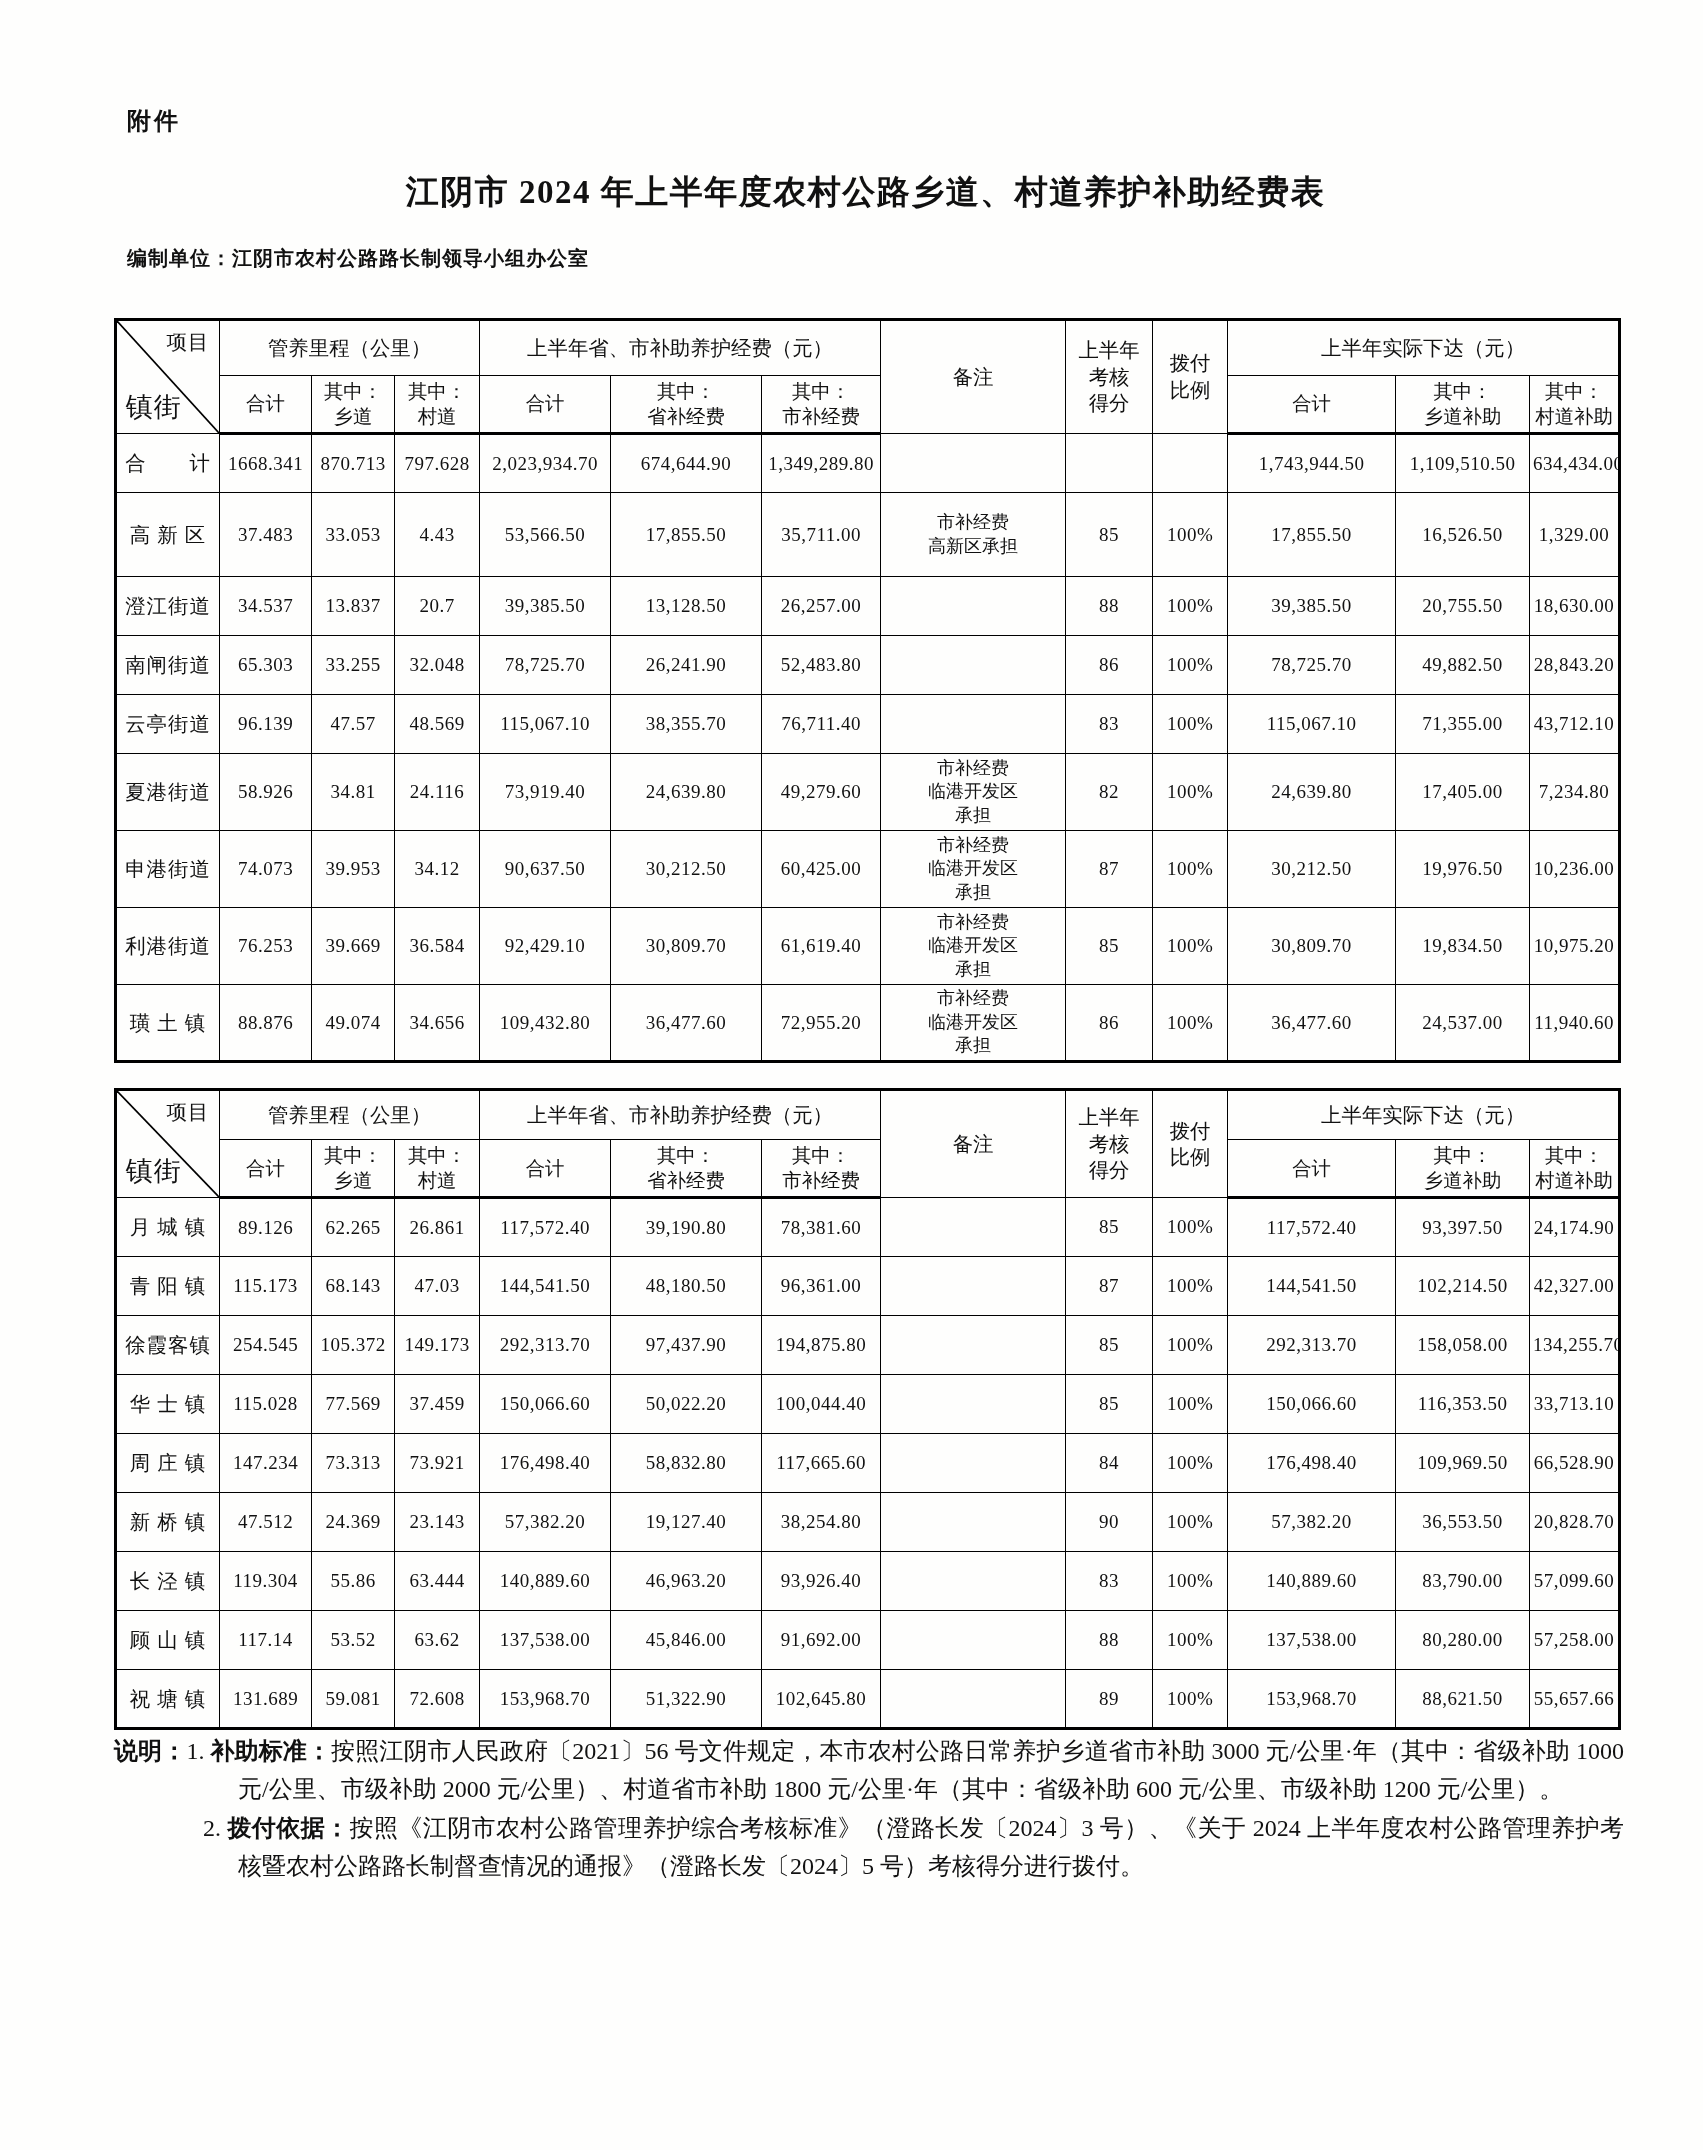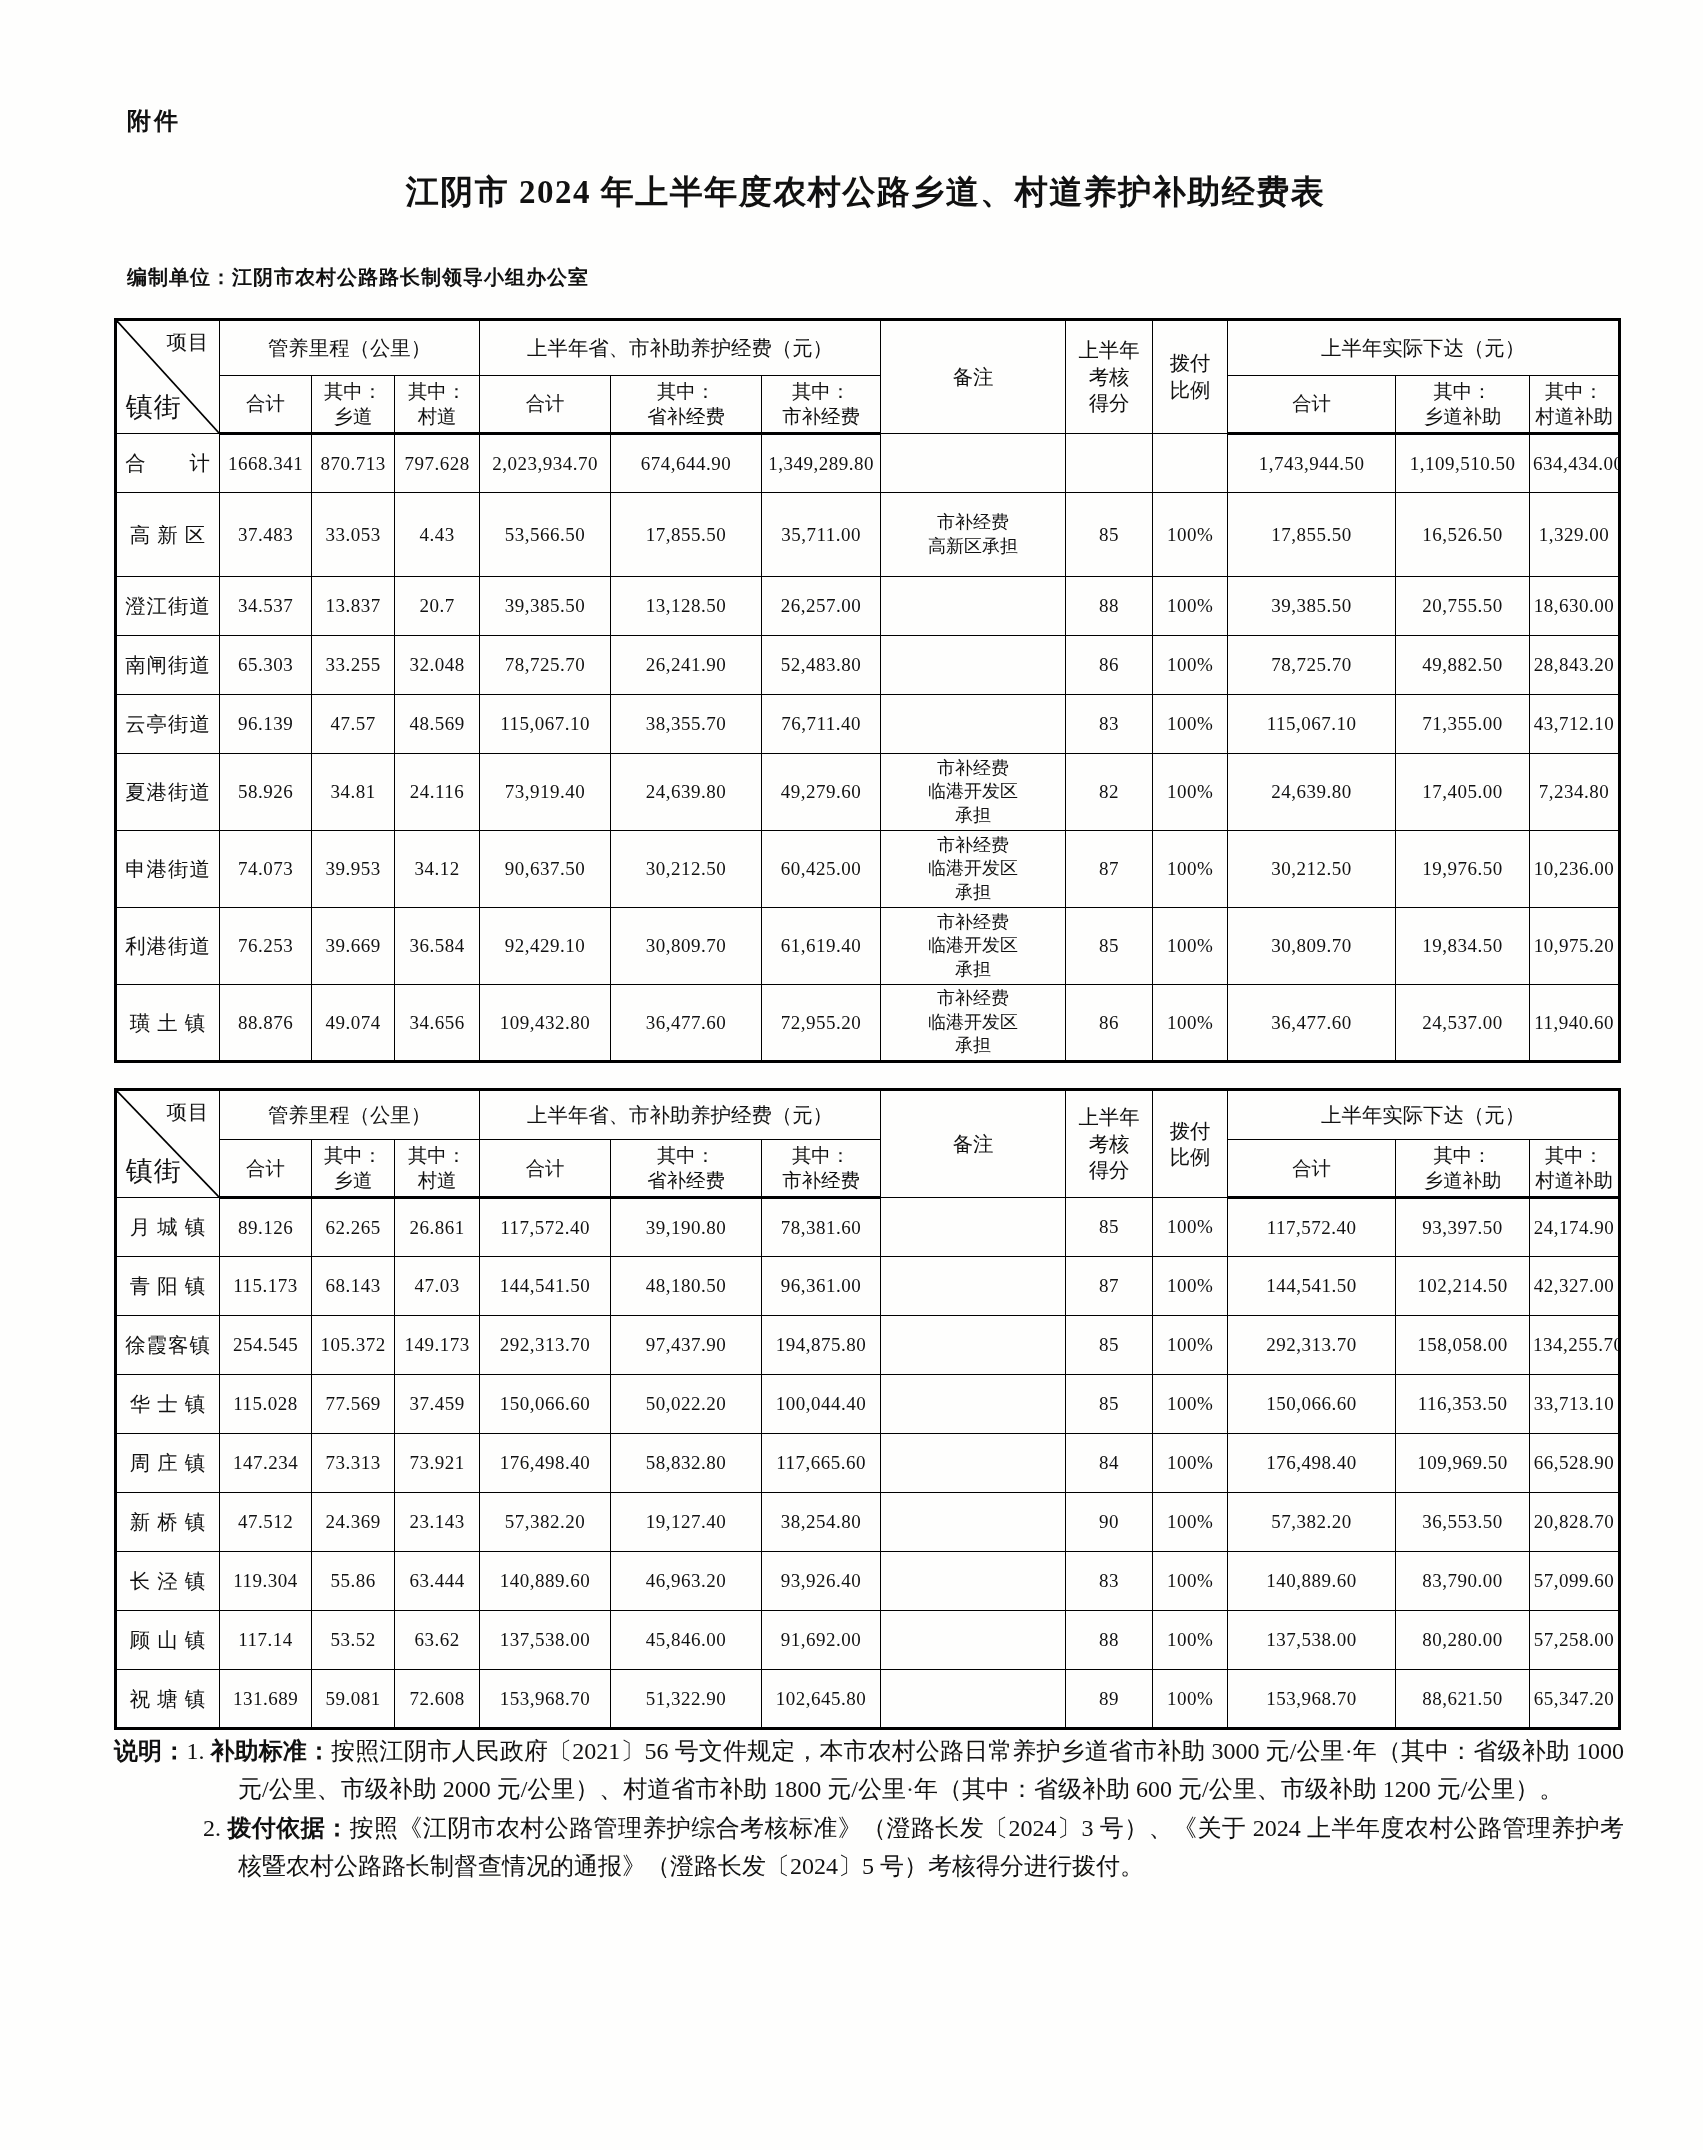--- a/index.html
+++ b/index.html
@@ -14,21 +14,21 @@
   }
   .attachment{
     position:absolute;left:127px;top:105px;
     font-size:24px;font-weight:700;letter-spacing:2.9px;
   }
   .title{
     position:absolute;left:114px;top:170px;width:1503px;
     text-align:center;font-size:33px;font-weight:700;letter-spacing:1.5px;
   }
   .prepared{
-    position:absolute;left:127px;top:264px;
+    position:absolute;left:127px;top:245px;
     font-size:20px;font-weight:600;letter-spacing:1px;
   }
   table.subsidy{
     position:absolute;left:114px;
     border-collapse:collapse;table-layout:fixed;
     width:1503px;
     border:3.4px solid #000;
   }
   #table1{top:318px;}
   #table2{top:1088px;}
@@ -454,21 +454,21 @@
           <td class="c-num">59.081</td>
           <td class="c-num">72.608</td>
           <td class="c-num">153,968.70</td>
           <td class="c-num">51,322.90</td>
           <td class="c-num">102,645.80</td>
           <td class="c-remark"></td>
           <td class="c-num">89</td>
           <td class="c-num">100%</td>
           <td class="c-num">153,968.70</td>
           <td class="c-num">88,621.50</td>
-          <td class="c-num">65,347.20</td>
+          <td class="c-num">55,657.66</td>
         </tr>
       </tbody>
   </table>
 
   <div class="notes">
     <div class="note note-first"><span class="b">说明：</span><span>1. </span><span class="b">补助标准：</span><span>按照江阴市人民政府〔2021〕56 号文件规定，本市农村公路日常养护乡道省市补助 3000 元/公里·年（其中：省级补助 1000 元/公里、市级补助 2000 元/公里）、村道省市补助 1800 元/公里·年（其中：省级补助 600 元/公里、市级补助 1200 元/公里）。</span></div>
     <div class="note"><span>2. </span><span class="b">拨付依据：</span><span>按照《江阴市农村公路管理养护综合考核标准》（澄路长发〔2024〕3 号）、《关于 2024 上半年度农村公路管理养护考核暨农村公路路长制督查情况的通报》（澄路长发〔2024〕5 号）考核得分进行拨付。</span></div>
   </div>
 
 </div>

